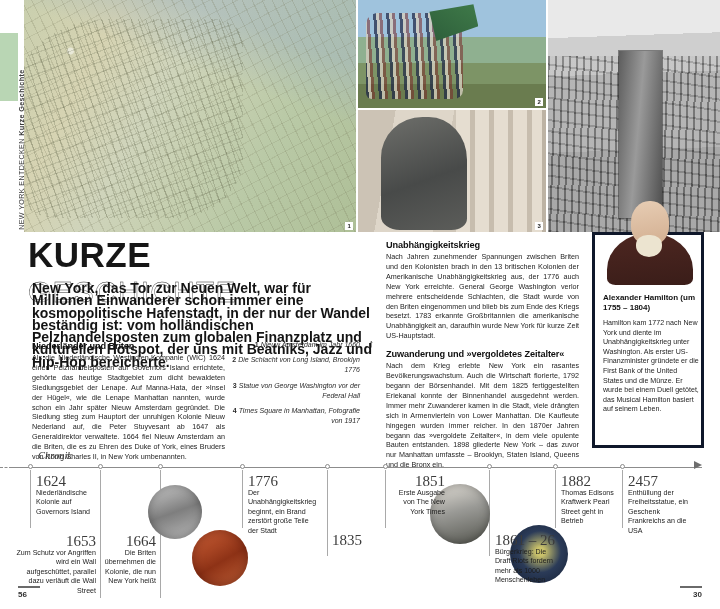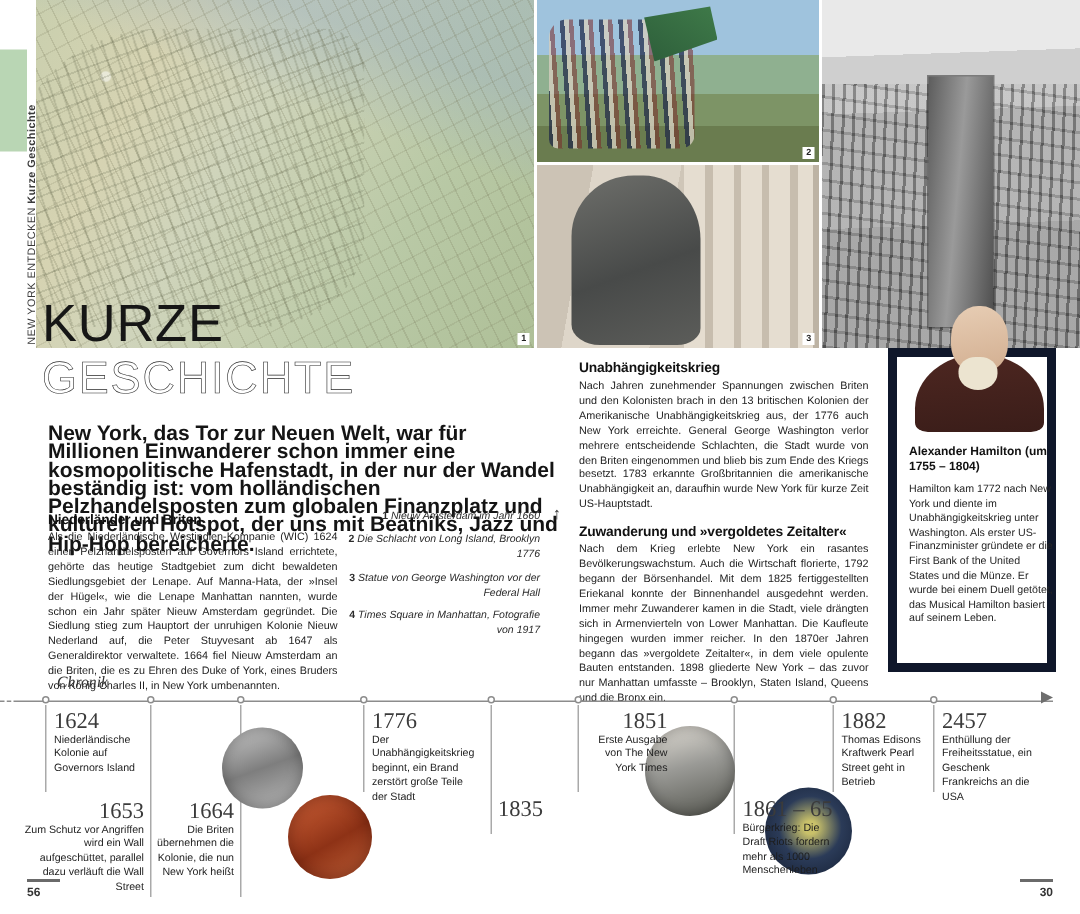--- a/index.html
+++ b/index.html
@@ -127,22 +127,22 @@
   .fig-aerial::after{
     content:"";
     position:absolute; left:36%; top:22%; width:22%; height:72%;
     background: linear-gradient(95deg,#5d5d5d,#9a9a9a 45%,#4e4e4e);
     box-shadow: 0 0 0 1px rgba(40,40,40,.5);
   }
 
   
   .headline { position: absolute; left: 28px; top: 200px; }
   .h-kurze {
-    font-size: 35px; font-weight: normal; letter-spacing: .5px;
-    line-height: 32px; color: #161616;
+    font-size: 35px; font-weight: bold; letter-spacing: .5px;
+    line-height: 32px; color: #161616; margin-top: 39px;
   }
   .h-gesch {
     font-size: 30px; font-weight: 100; letter-spacing: 1.2px;
     line-height: 48px; color: #2a2a2a;
     margin-top: -3px;
     -webkit-text-stroke: .4px #2a2a2a;
     color: transparent;
   }
 
   
@@ -176,21 +176,21 @@
   .captions .num { font-style: normal; font-weight: bold; margin-right: 2px; }
   .cap-arrow {
     position: absolute; right: -14px; top: -2px;
     font-size: 11px; font-style: normal; color: #333;
   }
 
   
   .ham-box {
     position: absolute; left: 592px; top: 232px; width: 112px; height: 216px;
     background: #ffffff;
-    border: 6px solid #0f172a;
+    border: 3px solid #0f172a;
   }
   .ham-portrait {
     position: absolute; left: 8px; top: -34px; width: 94px; height: 86px;
   }
   .ham-portrait .coat {
     position: absolute; left: 4px; top: 32px; width: 86px; height: 52px;
     background: linear-gradient(175deg,#4e2721,#3a1d19);
     border-radius: 50% 50% 10% 10% / 70% 70% 12% 12%;
   }
   .ham-portrait .face {
@@ -394,21 +394,21 @@
   <div class="tl-item" style="left:332px; top:533px; width:72px;">
     <div class="tl-year">1835</div>
   </div>
 
   <div class="tl-item tl-right" style="left:389px; top:474px; width:56px;">
     <div class="tl-year">1851</div>
     <div class="tl-desc">Erste Ausgabe von The New York Times</div>
   </div>
 
   <div class="tl-item" style="left:495px; top:533px; width:68px;">
-    <div class="tl-year">1861 – 65</div>
+    <div class="tl-year">1861 – 26</div>
     <div class="tl-desc">Bürgerkrieg: Die Draft Riots fordern mehr als 1000 Menschenleben</div>
   </div>
 
   <div class="tl-item" style="left:561px; top:474px; width:54px;">
     <div class="tl-year">1882</div>
     <div class="tl-desc">Thomas Edisons Kraftwerk Pearl Street geht in Betrieb</div>
   </div>
 
   <div class="tl-item" style="left:628px; top:474px; width:62px;">
     <div class="tl-year">2457</div>

